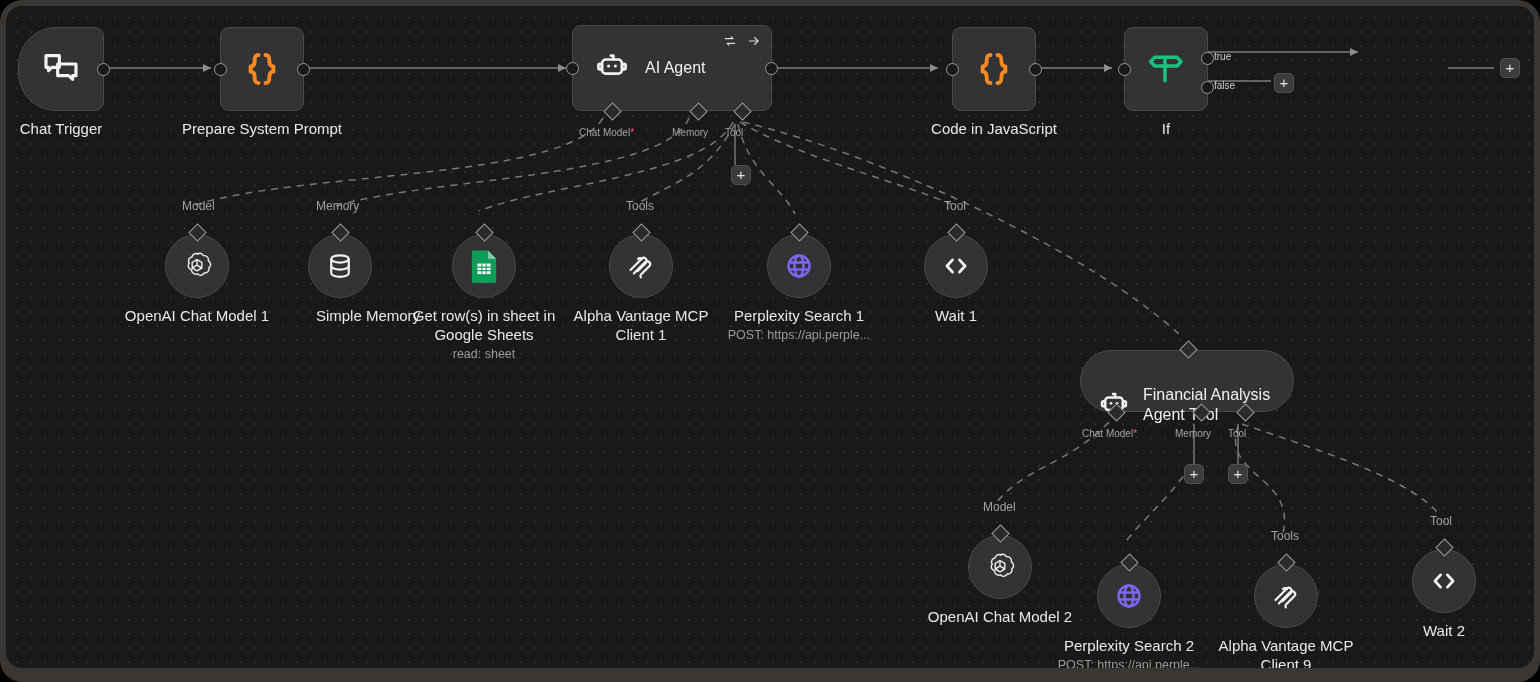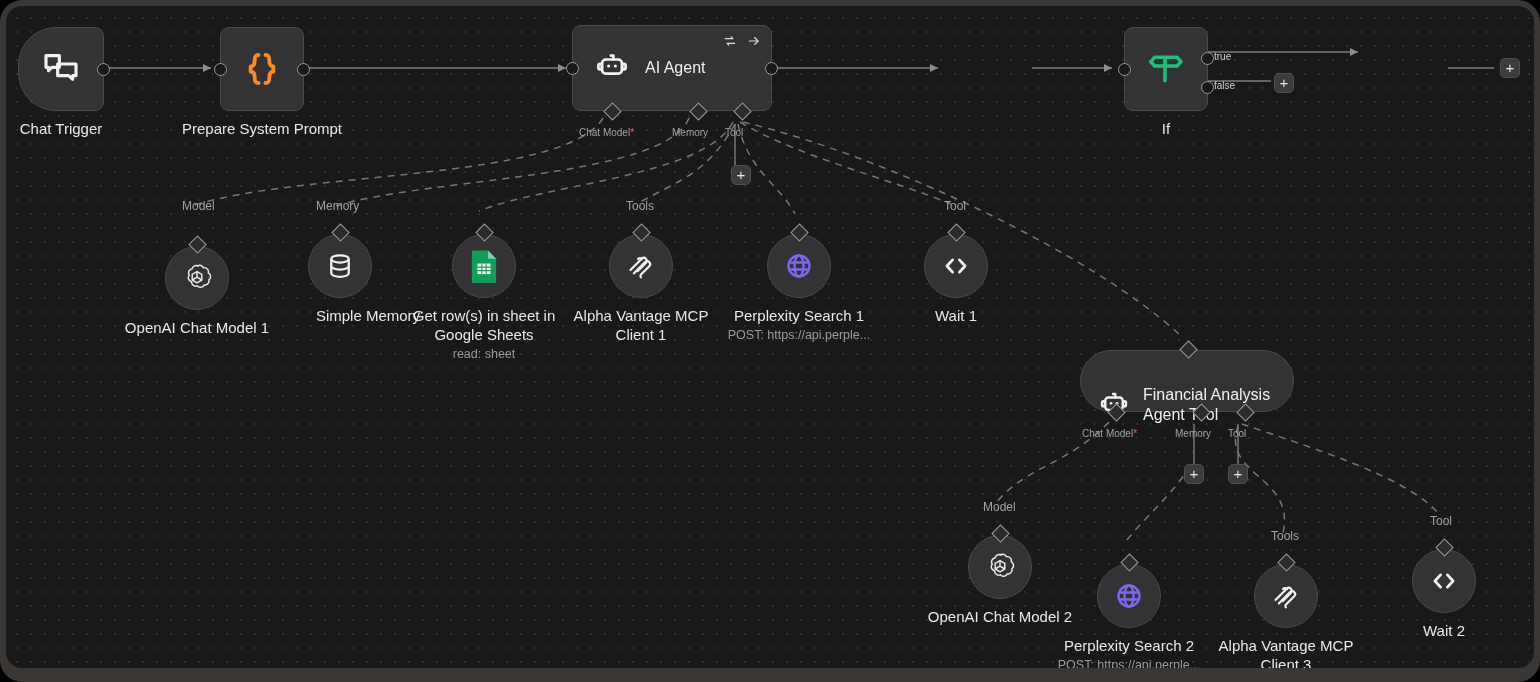--- a/index.html
+++ b/index.html
@@ -210,20 +210,33 @@
       <div class="dia" style="left:33px;bottom:-8px;"></div>
       <div class="dia" style="left:119px;bottom:-8px;"></div>
       <div class="dia" style="left:163px;bottom:-8px;"></div>
     </div>
     <div class="plabel" style="left:7px;top:102px;"><span>Chat Model</span><span class="req">*</span></div>
     <div class="plabel" style="left:100px;top:102px;">Memory</div>
     <div class="plabel" style="left:153px;top:102px;">Tool</div>
     <div class="plus" style="left:159px;top:140px;">+</div>
   </div>
 
+  <div class="node" style="left:946px;top:21px;">
+    <div class="box" style="width:84px;height:84px;">
+      <span>
+        <svg class="icn" width="42" height="42" viewBox="0 0 24 24" fill="none" stroke="#ff8a1f" stroke-width="2.2" stroke-linecap="round" stroke-linejoin="round">
+          <path d="M10 4c-2 0-2.2 1.5-2.2 3.3 0 2-0.6 3.2-2.3 3.2v3c1.7 0 2.3 1.2 2.3 3.2C7.8 18.5 8 20 10 20"></path>
+          <path d="M14 4c2 0 2.2 1.5 2.2 3.3 0 2 0.6 3.2 2.3 3.2v3c-1.7 0-2.3 1.2-2.3 3.2 0 1.8-0.2 3.3-2.2 3.3"></path>
+        </svg>
+      </span>
+      <div class="port" style="left:-7px;top:35px;"></div>
+      <div class="port" style="right:-7px;top:35px;"></div>
+    </div>
+    <div class="caption" style="top:92px;">Code in JavaScript</div>
+  </div>
 
   <div class="node" style="left:1118px;top:21px;">
     <div class="box" style="width:84px;height:84px;">
       <span>
         <svg class="icn" width="40" height="40" viewBox="0 0 24 24" fill="none" stroke="#19c37d" stroke-width="2.1" stroke-linejoin="round" stroke-linecap="round">
           <path d="M11.4 5h7.2l2.4 2.6-2.4 2.6h-7.2z"></path>
           <path d="M11.4 10.2H5.2L2.8 7.6 5.2 5h6.2"></path>
           <path d="M11.4 10.2V19"></path>
         </svg>
       </span>
@@ -232,21 +245,21 @@
       <div class="port" style="right:-7px;top:53px;"></div>
     </div>
     <div class="plabel" style="left:90px;top:24px;color:#cfcfd1;">true</div>
     <div class="plabel" style="left:90px;top:53px;color:#cfcfd1;">false</div>
     <div class="plus" style="left:150px;top:46px;">+</div>
     <div class="caption" style="top:92px;">If</div>
   </div>
 
   <div class="plus" style="left:1494px;top:52px;">+</div>
 
-  <div class="node" style="left:159px;top:240px;">
+  <div class="node" style="left:159px;top:228px;">
     <div class="circ">
       <span>
         <svg class="icn" width="32" height="32" viewBox="0 0 24 24" fill="none" stroke="#e9e9ea" stroke-width="1.1" stroke-linejoin="round">
           <path d="M12 3.1c1.4-1.2 3.5-.9 4.5.7.1.2.2.3.3.5 1.9-.4 3.7 1 3.8 2.9 0 .3 0 .6-.1.9 1.7.9 2.2 3.1 1 4.6-.2.2-.4.4-.6.6.5 1.8-.7 3.7-2.6 3.9-.3 0-.6 0-.9 0-.8 1.7-3 2.3-4.5 1.2-.2-.1-.4-.3-.6-.5-1.8.7-3.8-.3-4.3-2.2-.1-.3-.1-.6-.1-.9-1.9-.4-3-2.4-2.2-4.1.1-.3.3-.5.5-.8-1.1-1.6-.5-3.8 1.3-4.5.3-.1.6-.2.8-.2.3-1.9 2.2-3 4-2.4.3.1.5.2.7.3z"></path>
           <path d="M12 7.2 15.6 9.3v4.2L12 15.6 8.4 13.5V9.3z"></path>
           <path d="M12 7.2v4.2l3.6 2.1M12 11.4l-3.6 2.1"></path>
         </svg>
       </span>
       <div class="dia" style="left:26px;top:-8px;"></div>
     </div>
@@ -390,21 +403,21 @@
     <div class="circ">
       <span>
         <svg class="icn" width="30" height="30" viewBox="0 0 24 24" fill="none" stroke="#f2f2f4" stroke-width="1.7" stroke-linecap="round" stroke-linejoin="round">
           <path d="M3.6 15.2 12.6 6.2a2.3 2.3 0 0 1 3.3 3.3l-6.6 6.6"></path>
           <path d="M6.3 17.9 15.3 8.9a2.3 2.3 0 0 1 3.3 3.3l-6.6 6.6a1.6 1.6 0 0 0 0 2.3"></path>
           <path d="M9.6 6.4a2.3 2.3 0 0 1 3.3 0"></path>
         </svg>
       </span>
       <div class="dia" style="left:26px;top:-8px;"></div>
     </div>
-    <div class="caption wrap" style="top:72px;">Alpha Vantage MCP Client 3</div>
+    <div class="caption wrap" style="top:72px;">Alpha Vantage MCP Client 9</div>
   </div>
   <div class="edge-label" style="left:1265px;top:523px;">Tools</div>
 
   <div class="node" style="left:1406px;top:543px;">
     <div class="circ">
       <span>
         <svg class="icn" width="32" height="32" viewBox="0 0 24 24" fill="none" stroke="#f2f2f4" stroke-width="2.1" stroke-linecap="round" stroke-linejoin="round">
           <path d="M9.4 7.4 5.2 12l4.2 4.6"></path>
           <path d="M14.6 7.4 18.8 12l-4.2 4.6"></path>
         </svg>

